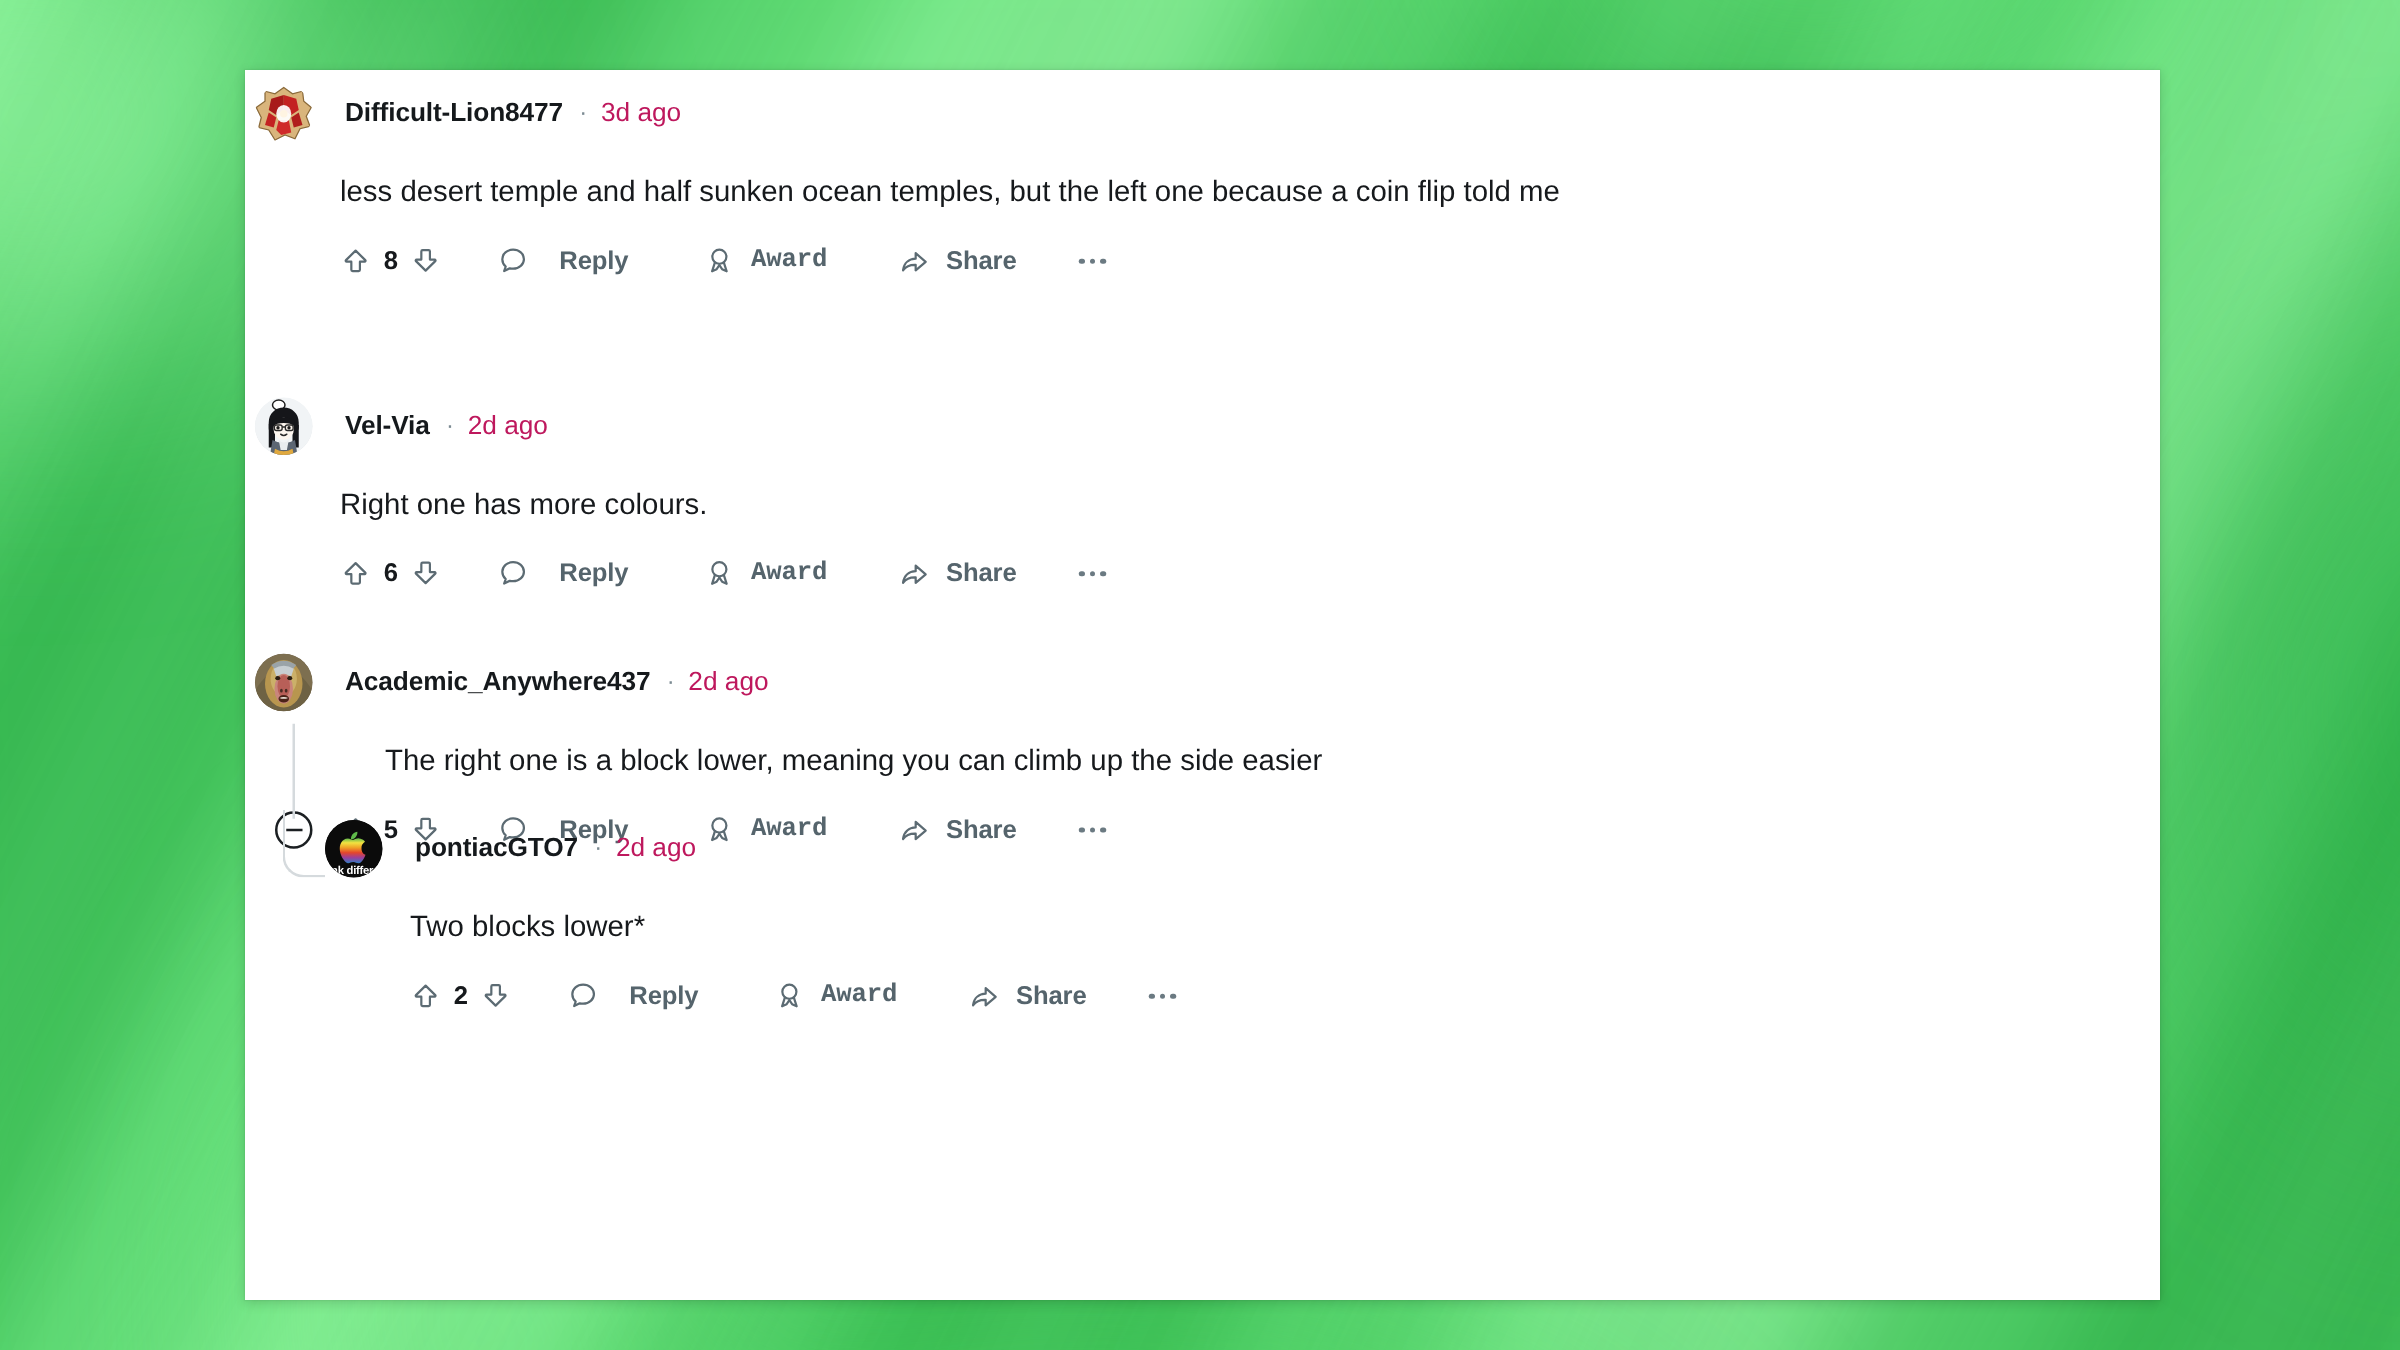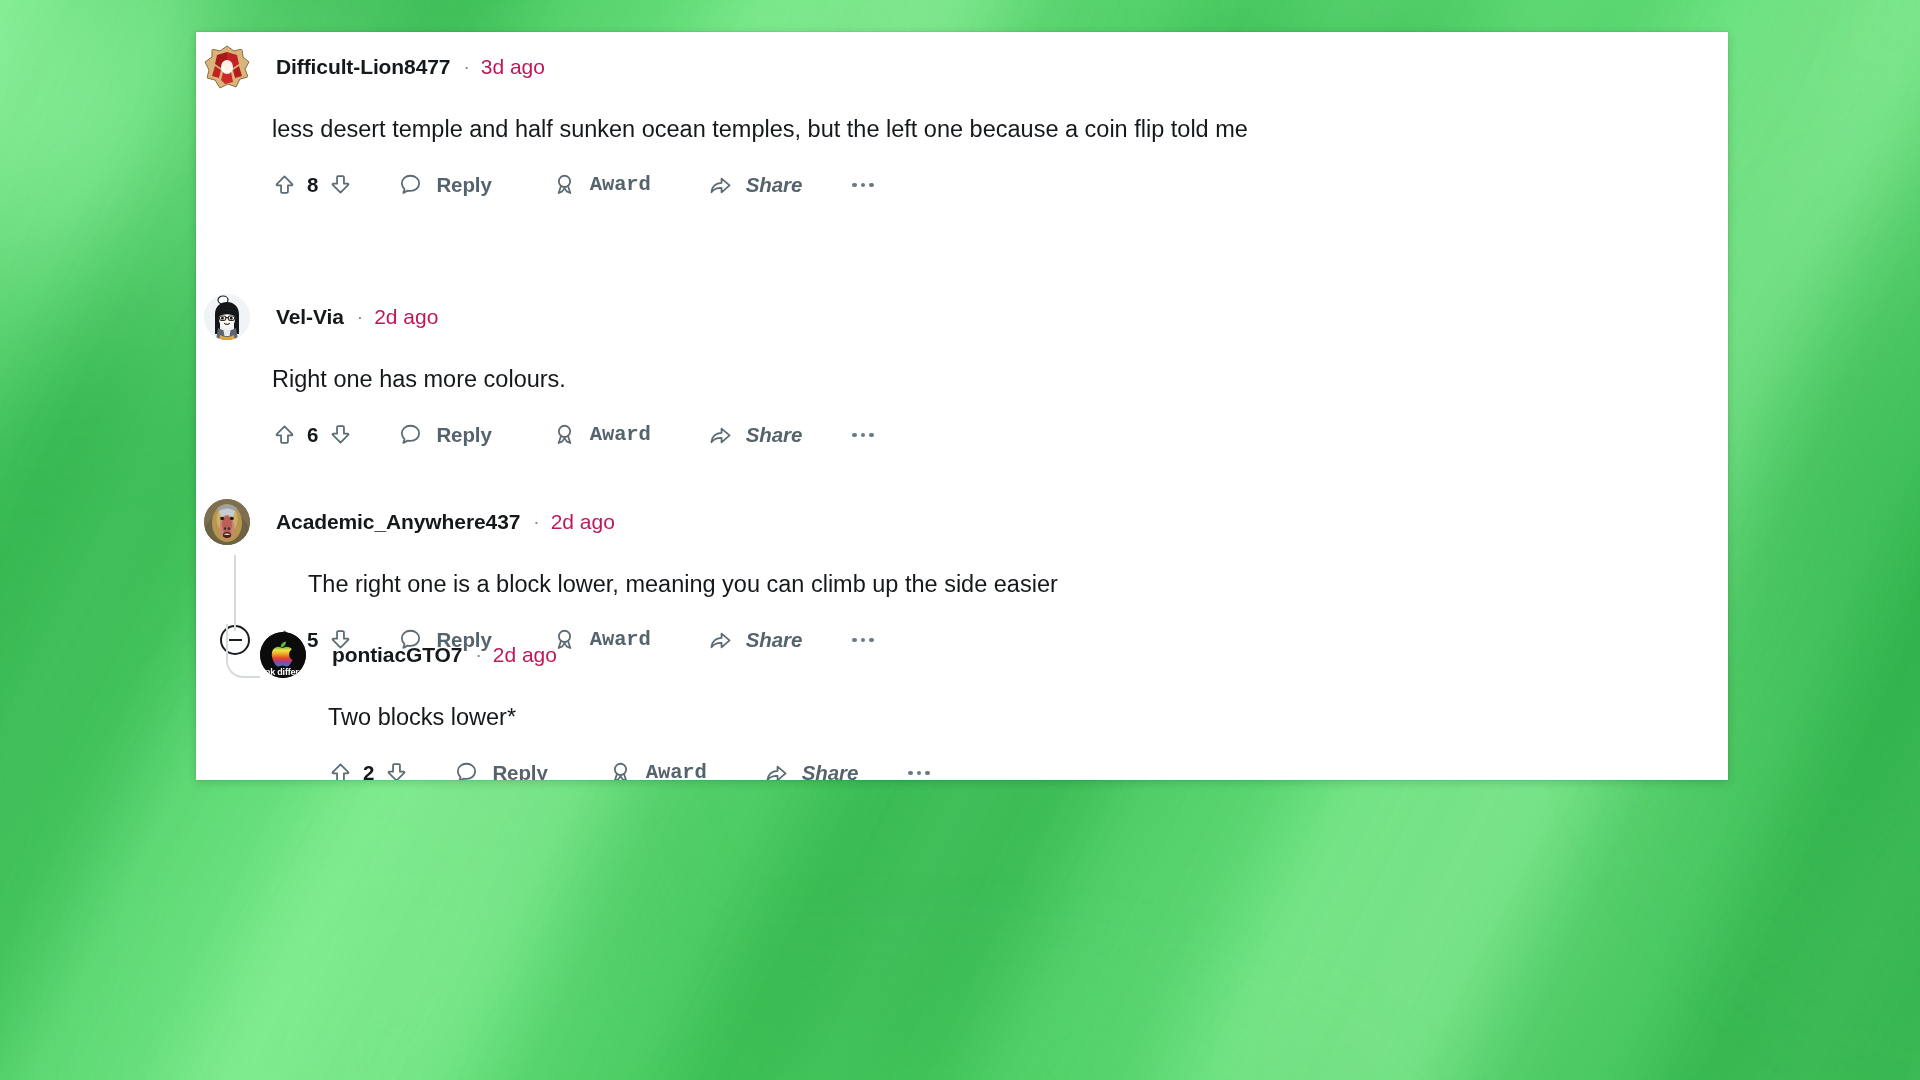--- a/index.html
+++ b/index.html
@@ -57,23 +57,23 @@
         rgba(0,0,0,.055) 78px,
         rgba(0,0,0,.055) 128px,
         rgba(255,255,255,.10) 176px);
     filter: blur(48px);
   }
 
   
   #card {
     position: absolute;
     left: 196px;
-    top: 32px;
+    top: 56px;
     width: 1532px;
-    height: 748px;
+    height: 984px;
     background: #ffffff;
     box-shadow: 0 2px 9px rgba(0,0,0,.16), 0 0 0 1px rgba(0,0,0,.035);
     overflow: hidden;
   }
 
   
   .comment {
     position: absolute;
   }
   .c-head {
@@ -139,23 +139,23 @@
     align-items: center;
   }
   .score {
     font-size: 20.5px;
     font-weight: 700;
     color: #16191c;
     margin: 0 10px;
     min-width: 11px;
     text-align: center;
   }
-  .gap-reply  { margin-left: 45px; }
+  .gap-reply  { margin-left: 45px; gap: 11px; }
   .gap-award  { margin-left: 60px; font-family: Liberation Mono, monospace; }
-  .gap-share  { margin-left: 57px; font-style: italic; }
+  .gap-share  { margin-left: 57px; }
   .gap-more   { margin-left: 50px; }
 
   .ico { display:block; }
   .dots {
     display: flex;
     align-items: center;
     gap: 4px;
   }
   .dots i {
     width: 4.5px; height: 4.5px;

